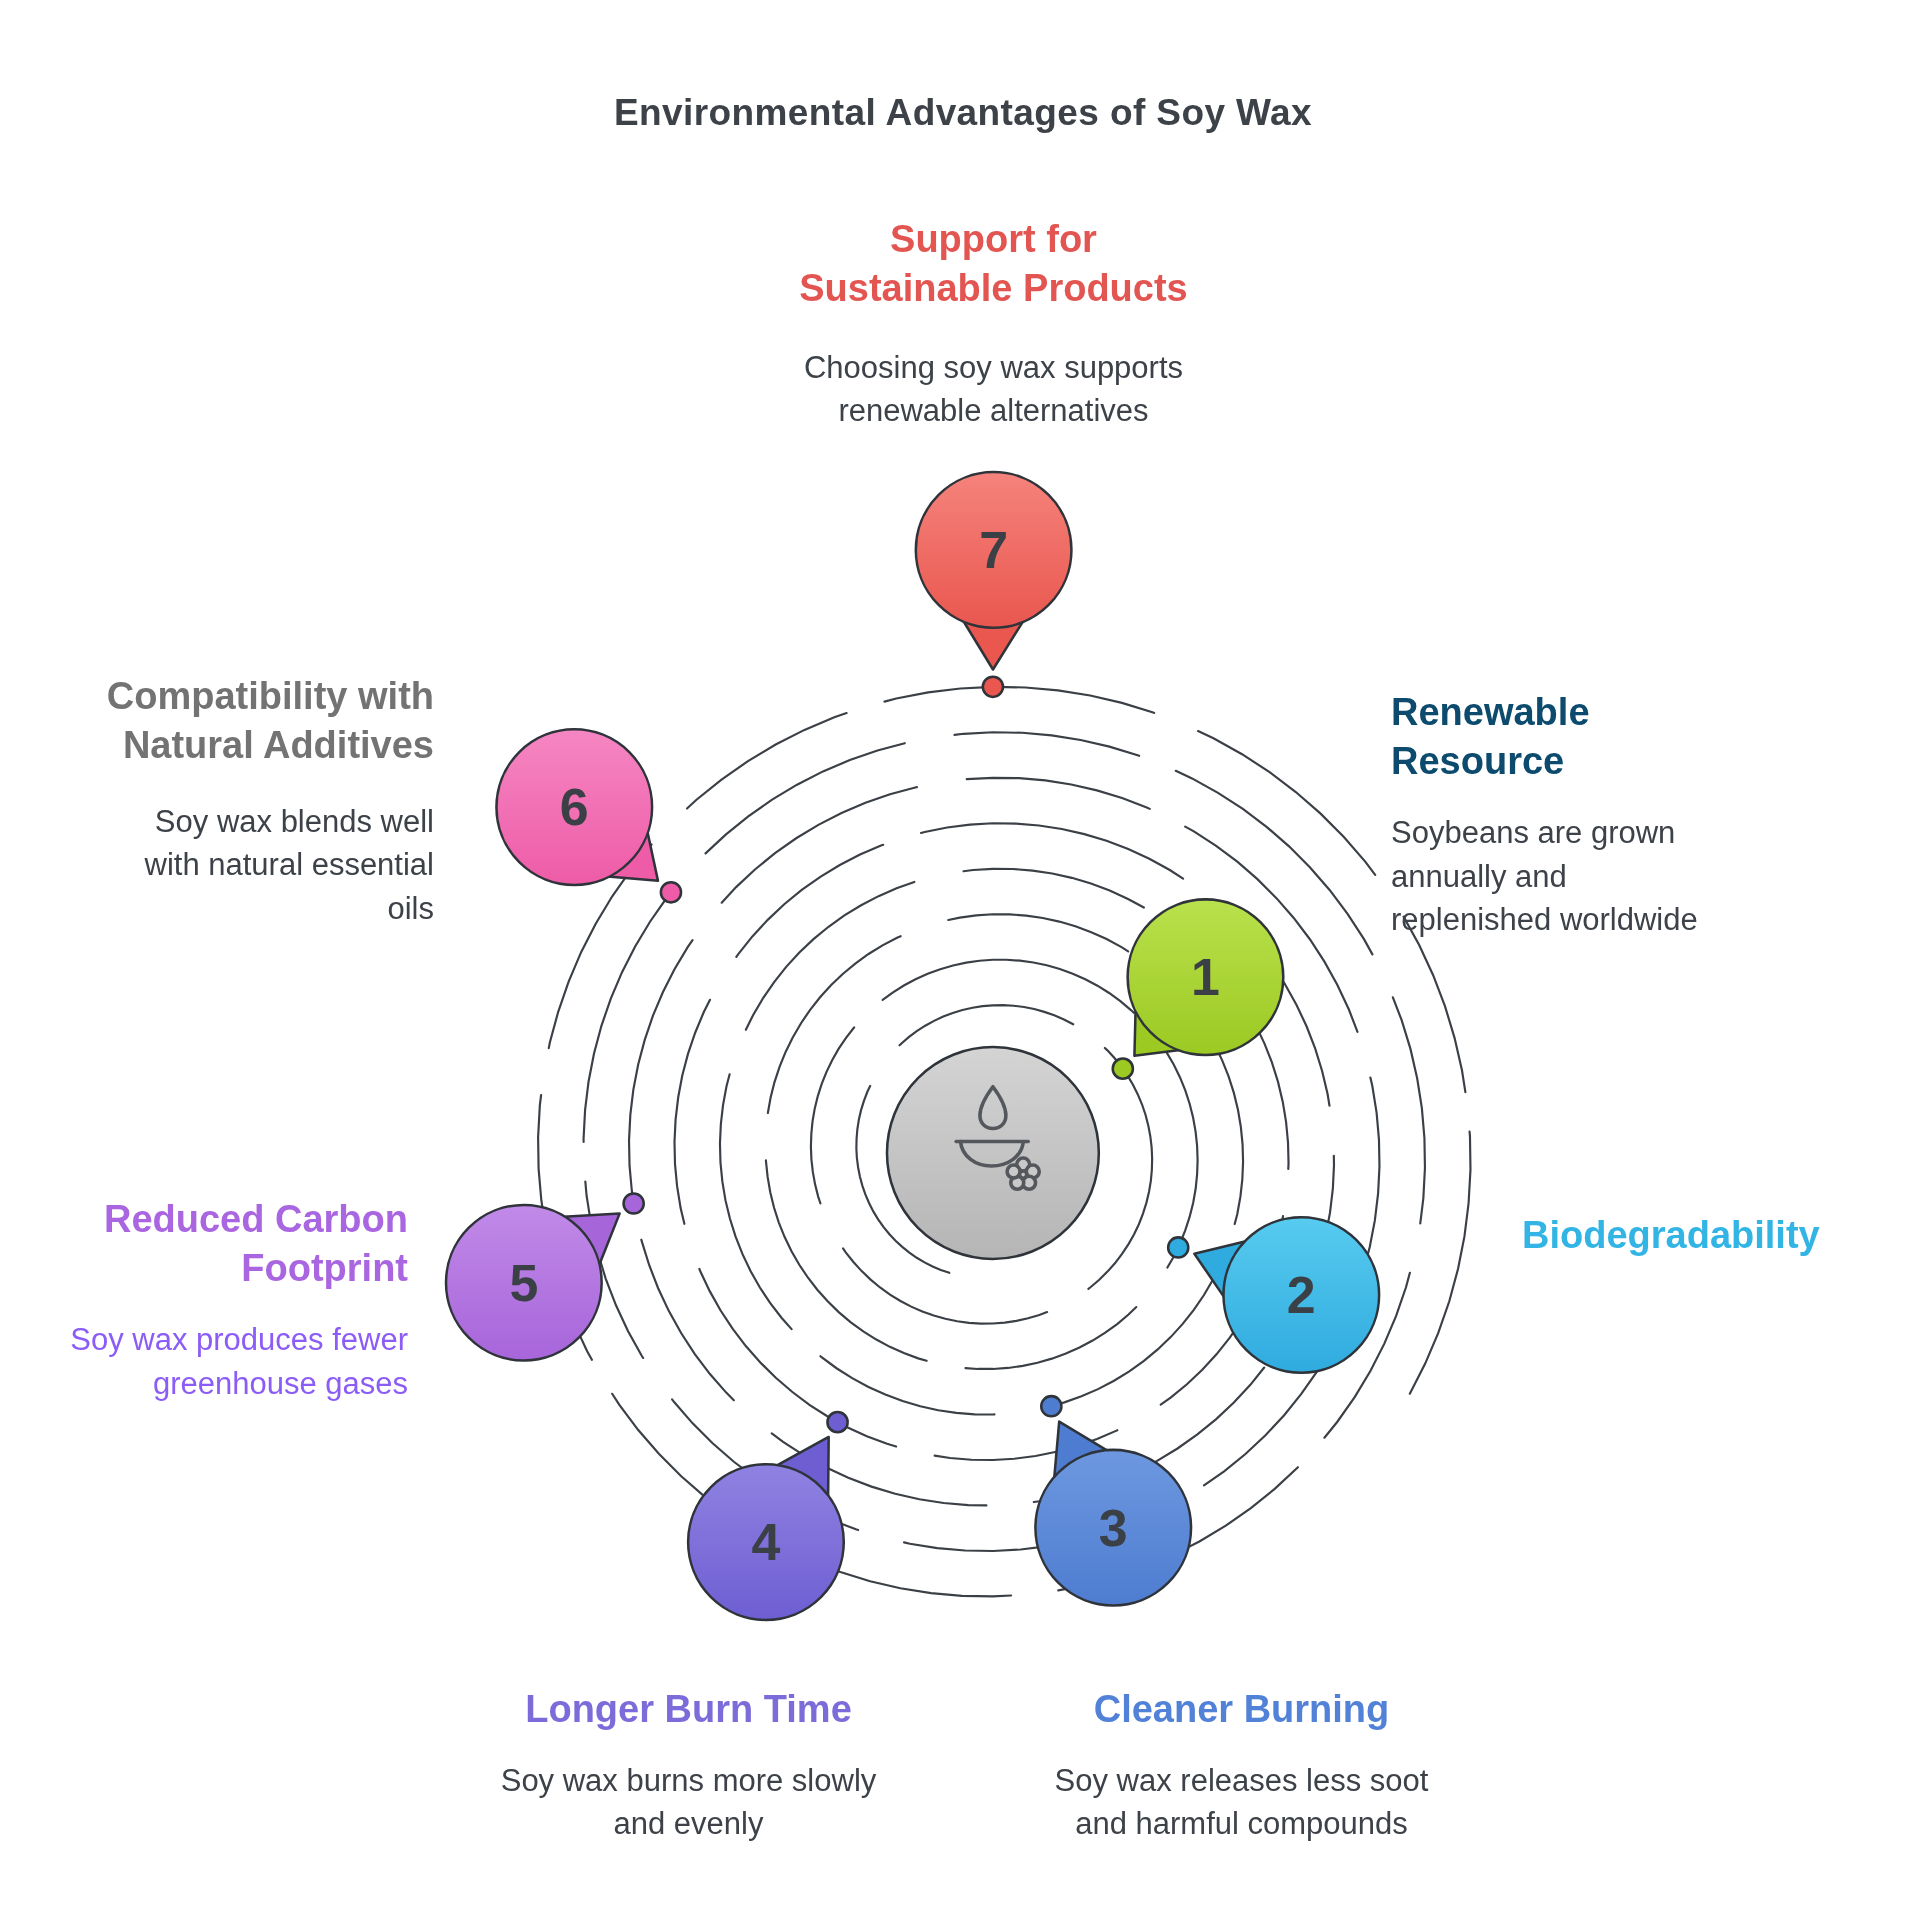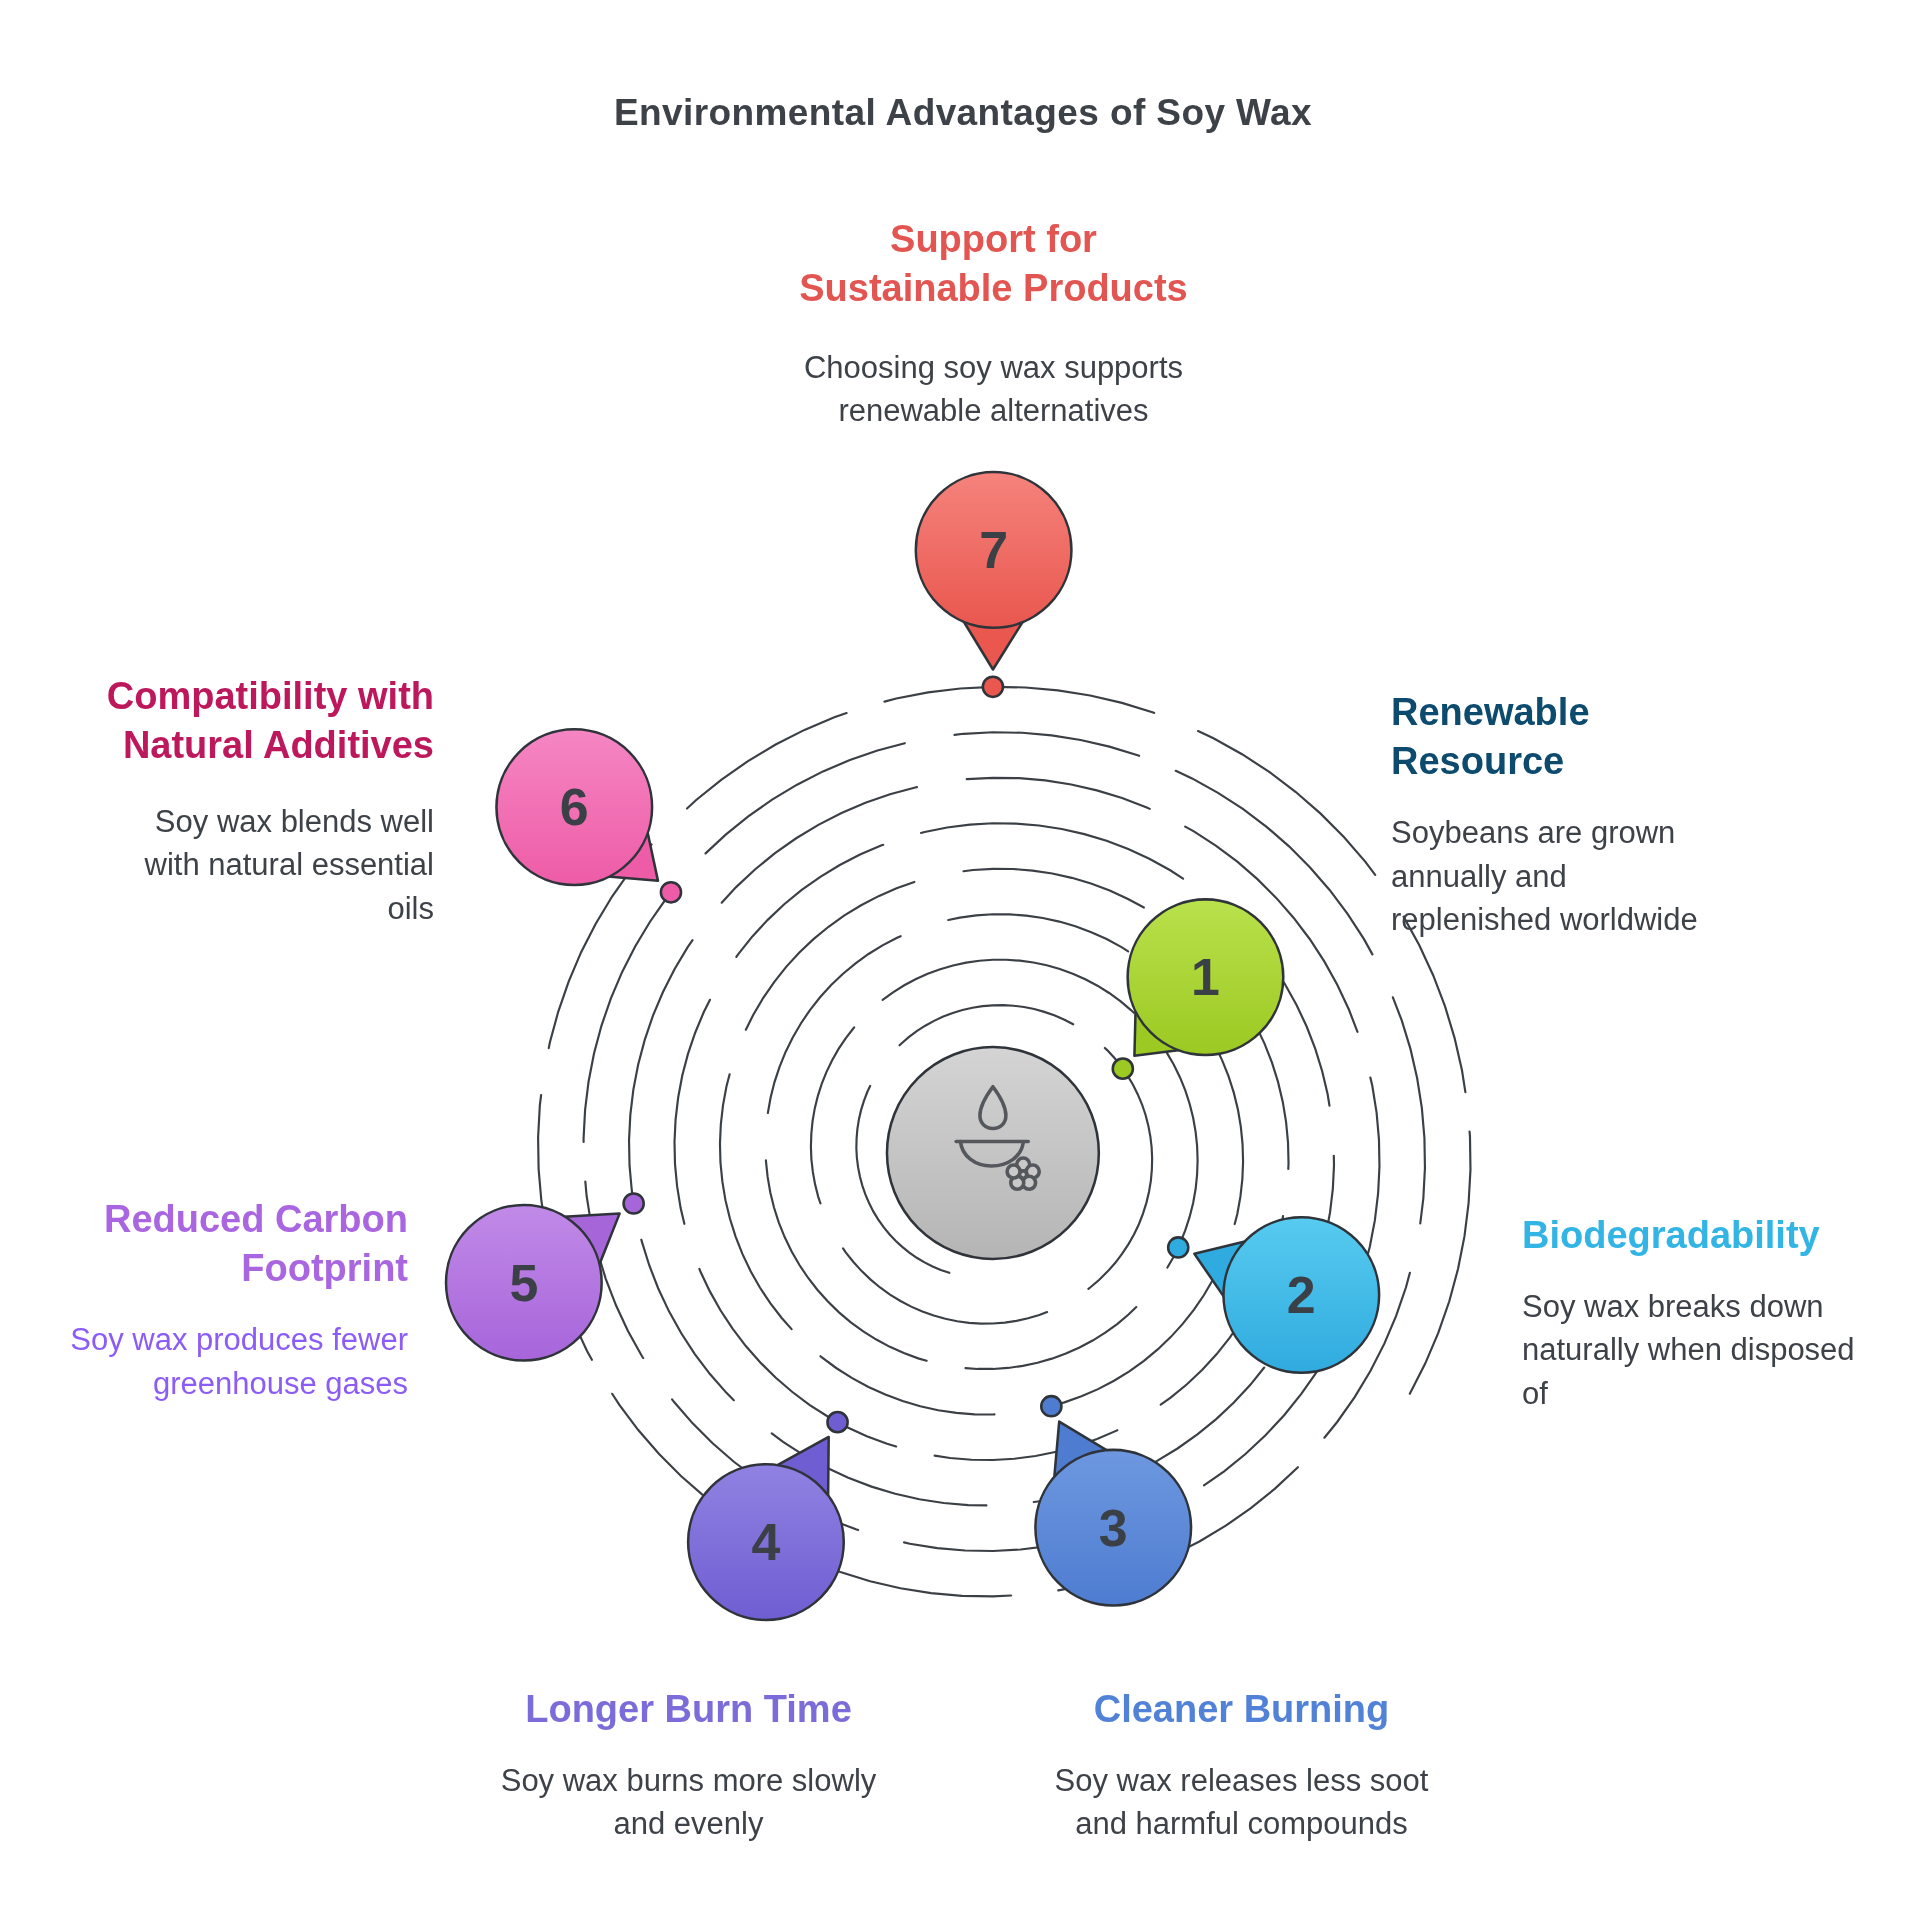--- a/index.html
+++ b/index.html
@@ -124,21 +124,21 @@
   <div class="title" style="color: rgb(61, 66, 73);">Environmental Advantages of Soy Wax</div>
 
   <div class="block b7">
     <div class="heading" style="color: rgb(226, 85, 81);">Support for
 Sustainable Products</div>
     <div class="desc" style="color: rgb(61, 66, 73);">Choosing soy wax supports
 renewable alternatives</div>
   </div>
 
   <div class="block b6">
-    <div class="heading" style="color: #be185d;">Compatibility with
+    <div class="heading" style="color: #737373;">Compatibility with
 Natural Additives</div>
     <div class="desc" style="color: rgb(61, 66, 73);">Soy wax blends well
 with natural essential
 oils</div>
   </div>
 
   <div class="block b1">
     <div class="heading" style="color: #0c4a6e;">Renewable
 Resource</div>
     <div class="desc" style="color: rgb(61, 66, 73);">Soybeans are grown
@@ -148,23 +148,20 @@
 
   <div class="block b5">
     <div class="heading" style="color: rgb(169, 102, 224);">Reduced Carbon
 Footprint</div>
     <div class="desc" style="color: #8b5cf6;">Soy wax produces fewer
 greenhouse gases</div>
   </div>
 
   <div class="block b2">
     <div class="heading" style="color: rgb(50, 180, 228);">Biodegradability</div>
-    <div class="desc" style="color: rgb(61, 66, 73);">Soy wax breaks down
-naturally when disposed
-of</div>
   </div>
 
   <div class="block b4">
     <div class="heading" style="color: rgb(123, 108, 217);">Longer Burn Time</div>
     <div class="desc" style="color: rgb(61, 66, 73);">Soy wax burns more slowly
 and evenly</div>
   </div>
 
   <div class="block b3">
     <div class="heading" style="color: rgb(82, 130, 216);">Cleaner Burning</div>

